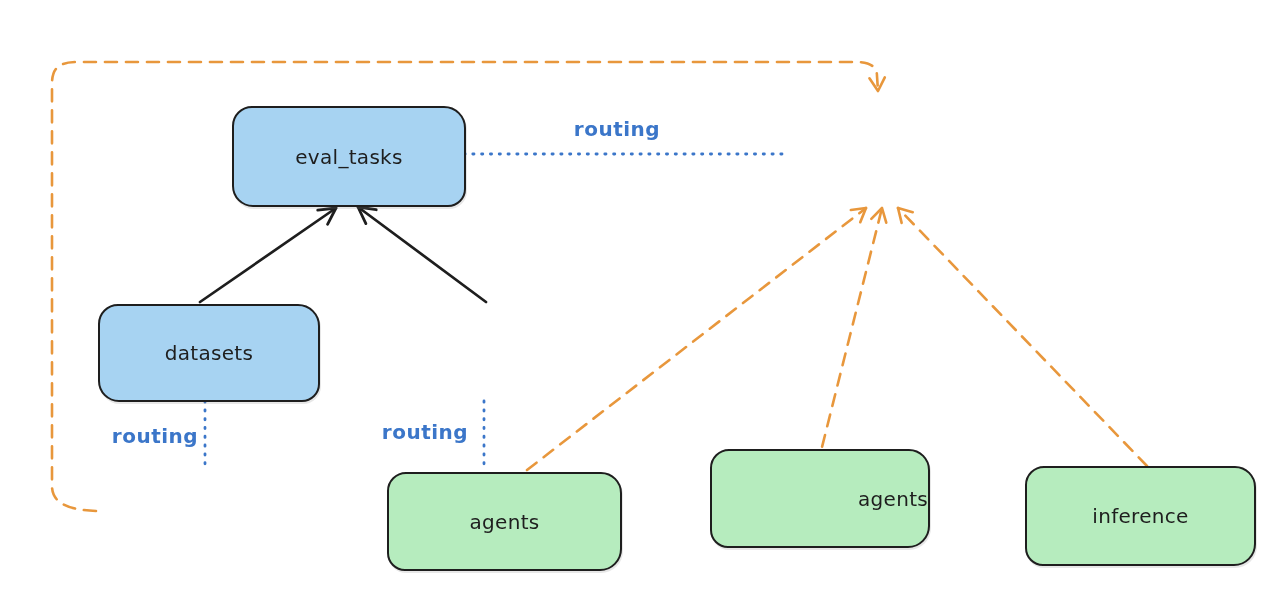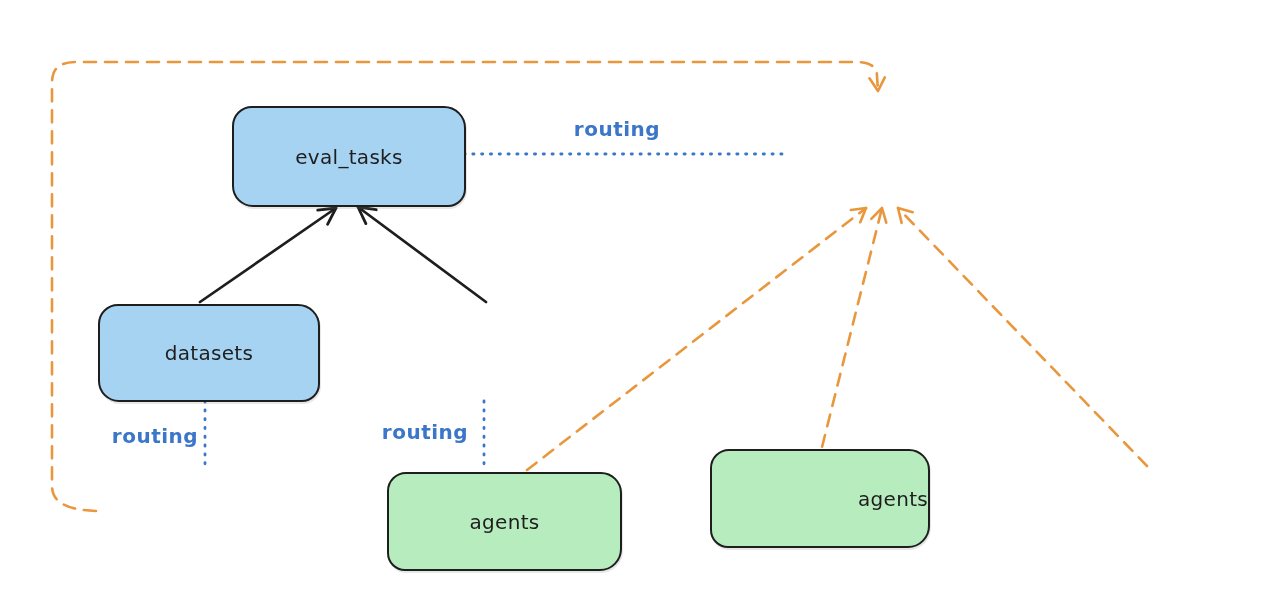--- a/index.html
+++ b/index.html
@@ -97,18 +97,21 @@
   </div>
   <div class="node blue" id="n-datasets">
     <span>datasets</span>
   </div>
   <div class="node green" id="n-scoring">
     <span>agents</span>
   </div>
   <div class="node green" id="n-agents">
     <span>agents</span>
   </div>
+  <div class="node green" id="n-inference">
+    <span>inference</span>
+  </div>
 
   <div class="routing-label" id="r-top">routing</div>
   <div class="routing-label" id="r-left">routing</div>
   <div class="routing-label" id="r-mid">routing</div>
 
 </div>
 
 </body></html>

